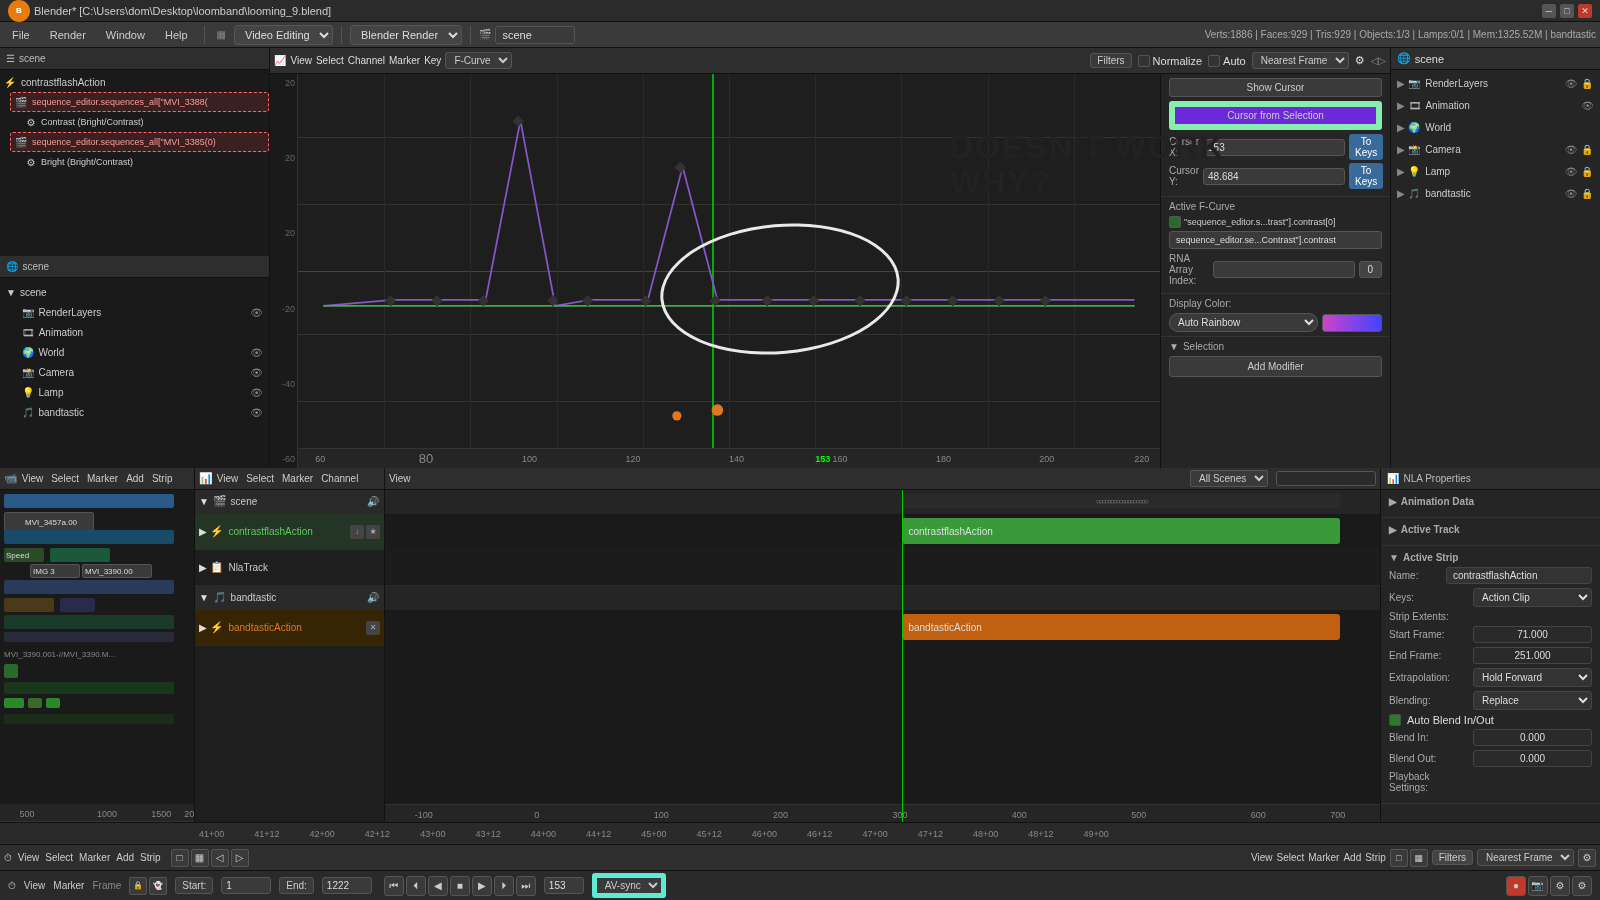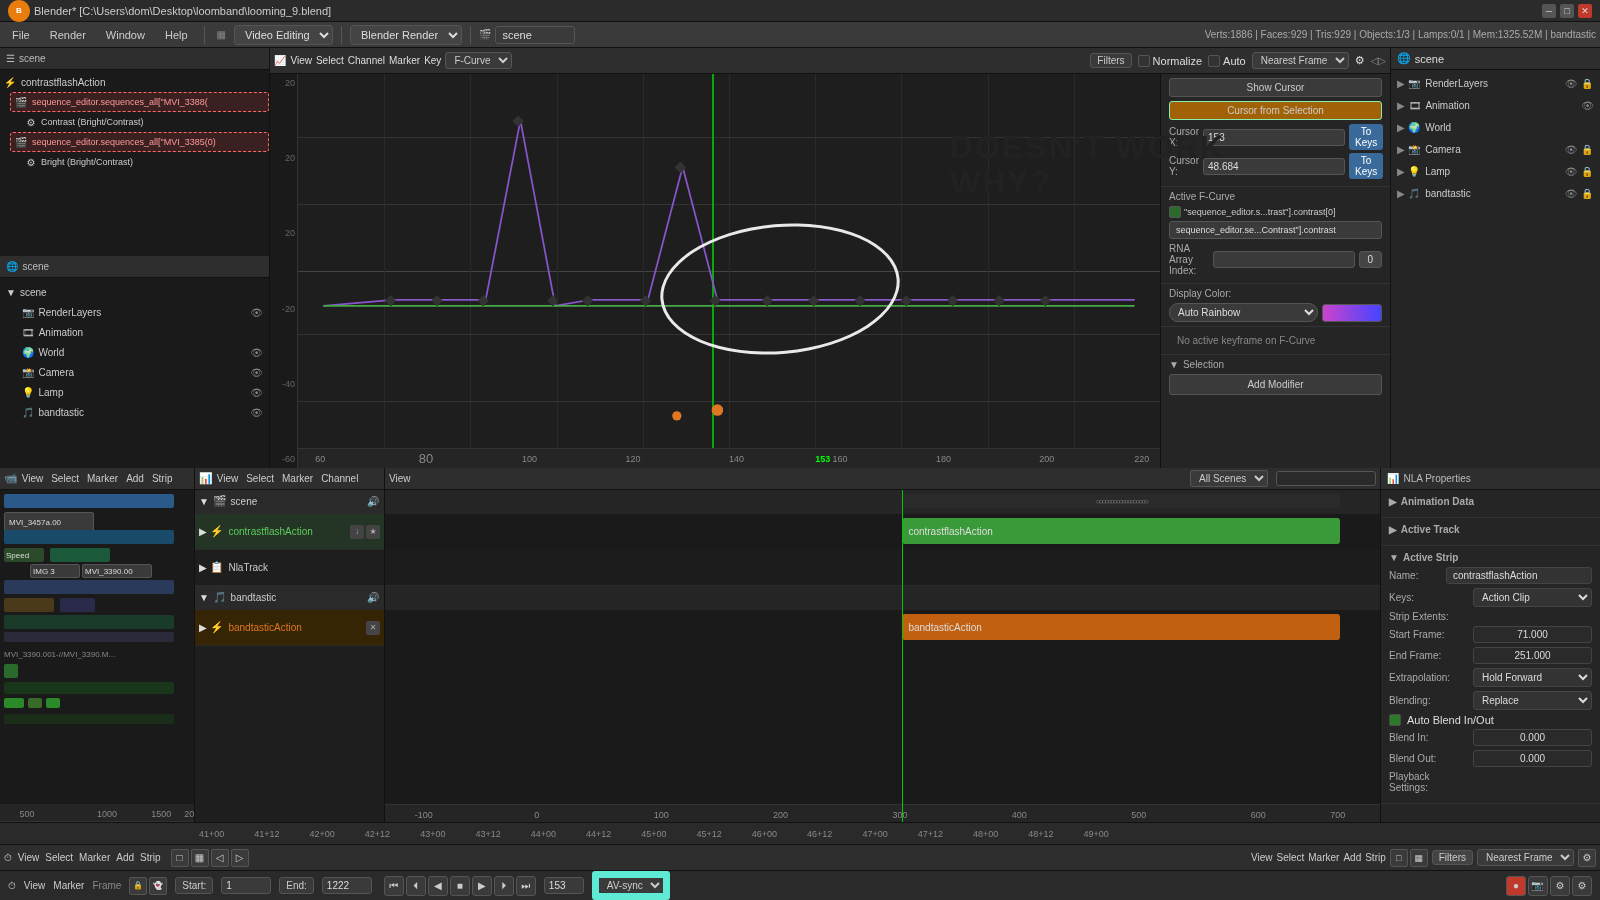--- a/index.html
+++ b/index.html
@@ -205,22 +205,22 @@
       border-radius: 3px;
       padding: 3px;
       color: #ccc;
       cursor: pointer;
       text-align: center;
       margin-bottom: 4px;
       font-size: 10px;
     }
     .cursor-from-sel-btn {
       width: 100%;
-      background: #a16207;
-      border: 1px solid #86efac;
+      background: #6d28d9;
+      border: 6px solid #86efac;
       border-radius: 3px;
       padding: 3px;
       color: #ccc;
       cursor: pointer;
       text-align: center;
       font-size: 10px;
     }
     .af-item {
       background: #3a3a3a;
       border: 1px solid #555;
@@ -815,23 +815,20 @@
             <div class="display-color-row">
               <span class="dc-label">Display Color:</span>
             </div>
             <div style="display:flex;gap:4px;align-items:center;">
               <select class="dc-select">
                 <option>Auto Rainbow</option>
               </select>
               <div class="dc-color"></div>
             </div>
           </div>
-          <div class="fcp-section">
-            <p class="no-keyframe">No active keyframe on F-Curve</p>
-          </div>
           <div class="modifiers-section">
             <div class="mod-title">
               <span>▼</span>
               <span>Selection</span>
             </div>
             <button class="add-modifier-btn">Add Modifier</button>
           </div>
         </div>
       </div>
     </div>
@@ -898,21 +895,21 @@
         <span style="cursor:pointer;font-size:10px;color:#ccc;margin-left:4px;">Select</span>
         <span style="cursor:pointer;font-size:10px;color:#ccc;margin-left:4px;">Marker</span>
         <span style="cursor:pointer;font-size:10px;color:#ccc;margin-left:4px;">Add</span>
         <span style="cursor:pointer;font-size:10px;color:#ccc;margin-left:4px;">Strip</span>
       </div>
 
       <div style="flex:1;position:relative;overflow:hidden;background:#1a1a1a;">
 
         <div style="position:absolute;left:4px;top:4px;width:170px;height:14px;background:#2a5a8a;border-radius:2px;display:flex;align-items:center;padding:0 3px;font-size:8px;color:#ddd;"></div>
 
-        <div style="position:absolute;left:4px;top:22px;width:90px;height:20px;background:#3a3a3a;border-radius:2px;display:flex;align-items:center;padding:0 4px;font-size:8px;color:#ddd;border:1px solid #555;">MVI_3457a.00</div>
+        <div style="position:absolute;left:4px;top:22px;width:90px;height:20px;background:#3a3a3a;border-radius:2px;display:flex;align-items:center;padding:0 20px;font-size:8px;color:#ddd;border:1px solid #555;">MVI_3457a.00</div>
 
         <div style="position:absolute;left:4px;top:40px;width:170px;height:14px;background:#1a4a6a;border-radius:2px;"></div>
         <div style="position:absolute;left:4px;top:58px;width:40px;height:14px;background:#2a4a2a;border-radius:2px;display:flex;align-items:center;padding:0 2px;font-size:8px;color:#ddd;">Speed</div>
         <div style="position:absolute;left:50px;top:58px;width:60px;height:14px;background:#1a5a3a;border-radius:2px;"></div>
         <div style="position:absolute;left:30px;top:74px;width:50px;height:14px;background:#3a3a3a;border:1px solid #555;border-radius:2px;display:flex;align-items:center;padding:0 2px;font-size:8px;color:#ddd;">IMG 3</div>
         <div style="position:absolute;left:82px;top:74px;width:70px;height:14px;background:#3a3a3a;border:1px solid #555;border-radius:2px;display:flex;align-items:center;padding:0 2px;font-size:8px;color:#ddd;">MVI_3390.00</div>
         <div style="position:absolute;left:4px;top:90px;width:170px;height:14px;background:#2a3a5a;border-radius:2px;"></div>
         <div style="position:absolute;left:4px;top:108px;width:50px;height:14px;background:#4a3a1a;border-radius:2px;"></div>
         <div style="position:absolute;left:60px;top:108px;width:35px;height:14px;background:#2a2a4a;border-radius:2px;"></div>
 
@@ -1175,21 +1172,21 @@
     <div style="display:flex;gap:2px;margin-left:4px;">
       <button class="play-btn">⏮</button>
       <button class="play-btn">⏴</button>
       <button class="play-btn">◀</button>
       <button class="play-btn">■</button>
       <button class="play-btn">▶</button>
       <button class="play-btn">⏵</button>
       <button class="play-btn">⏭</button>
     </div>
     <input class="tl-input" style="width: 40px;" value="153">
-    <select style="background:#3a3a3a;border:7px solid #5eead4;border-radius:3px;padding:1px 4px;color:#ccc;font-size:10px;">
+    <select style="background:#3a3a3a;border:5px solid #5eead4;border-radius:3px;padding:1px 4px;color:#ccc;font-size:10px;">
       <option>AV-sync</option>
     </select>
     <div style="display:flex;gap:2px;margin-left:auto;">
       <button class="play-btn" style="background:#c0392b;">●</button>
       <button class="play-btn">📷</button>
       <button class="play-btn">⚙</button>
       <button class="play-btn">⚙</button>
     </div>
   </div>
 </div>

